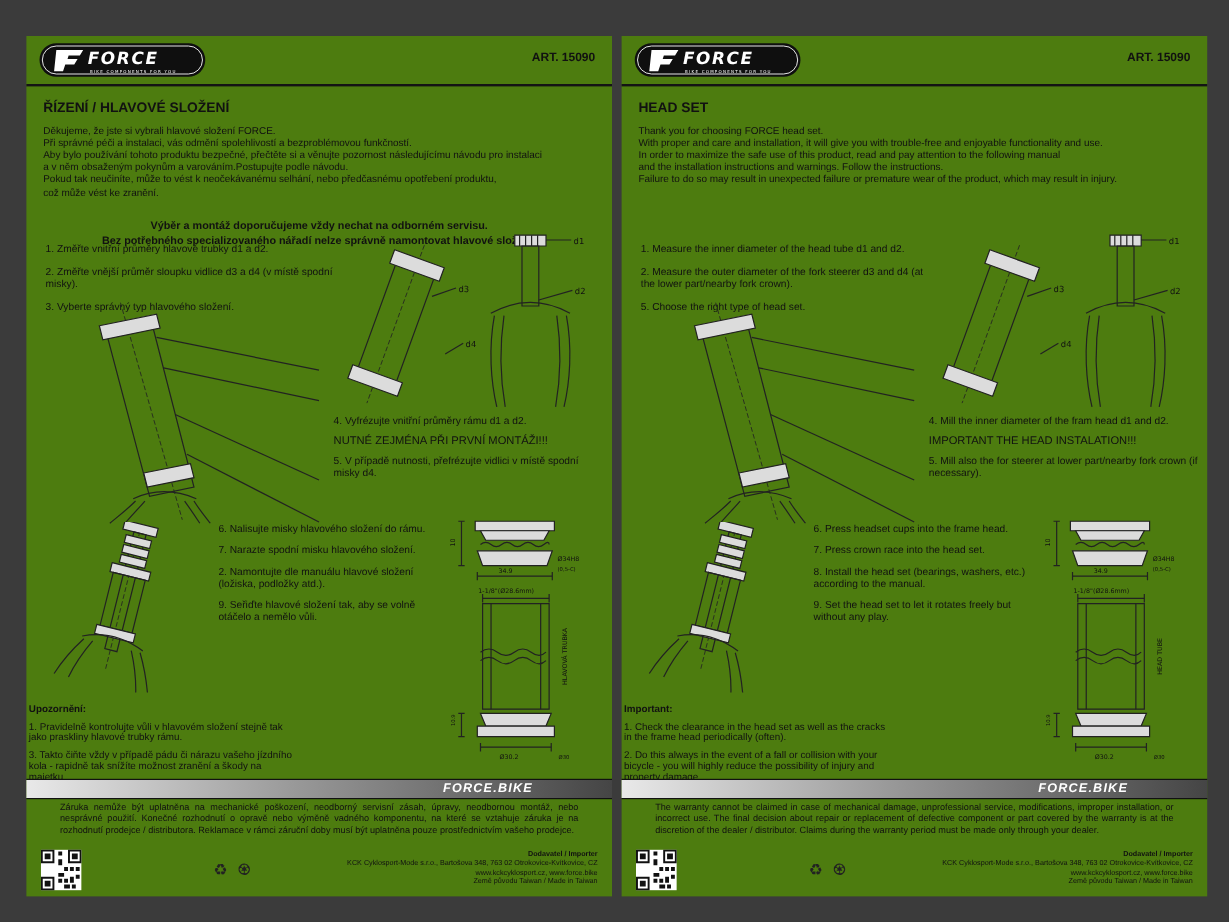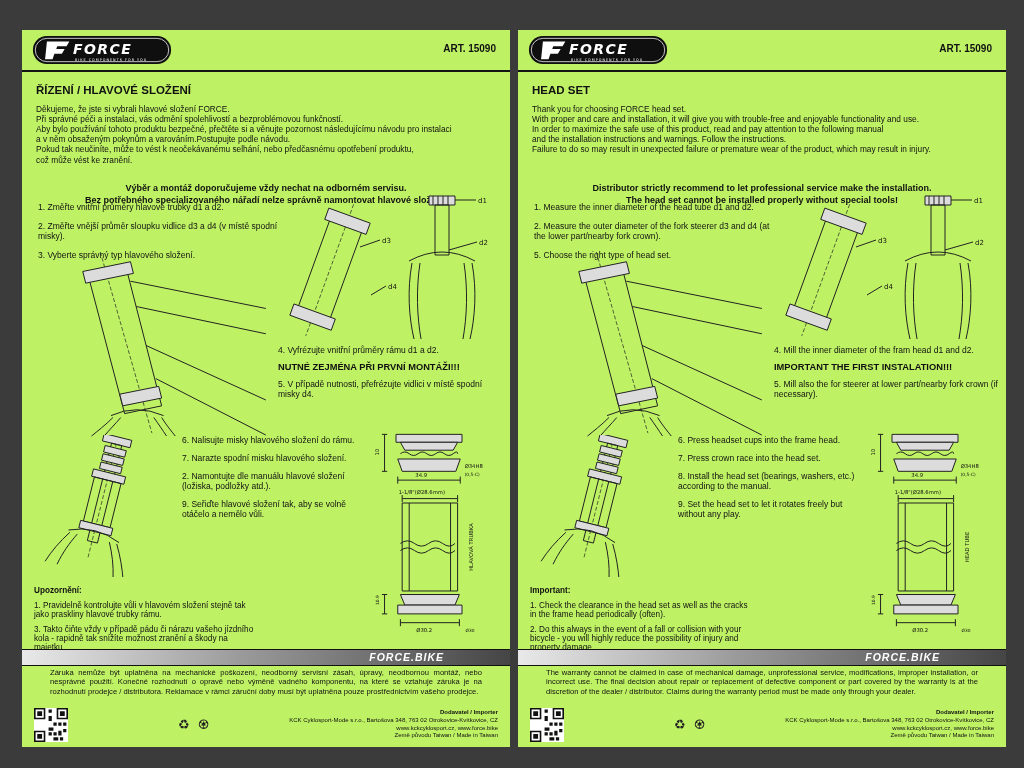--- a/index.html
+++ b/index.html
@@ -6,46 +6,46 @@
   body {
     width:1024px; height:768px; overflow:hidden;
     background:#3b3b3b;
     font-family:"Liberation Sans", sans-serif;
     color:#111;
   }
   .stage { position:relative; width:1024px; height:768px; }
 
   .page {
     position:absolute; top:30px; width:488px; height:717px;
-    background:#bef264; color:#111;
+    background:#4d7c0f; color:#111;
   }
   #pgL { left:22px; }
   #pgR { left:518px; }
 
   .hdr { position:absolute; top:0; left:0; right:0; height:40px; border-bottom:2.5px solid #141414; }
   .logo { position:absolute; left:10px; top:5px; width:140px; height:30px; }
   .logo .oval { fill:#0f0f0f; }
   .logo .ring { fill:none; stroke:#fff; stroke-width:0.8; }
   .logo .wordmark { font-family:"DejaVu Sans", sans-serif; font-style:italic; font-weight:bold; font-size:15px; fill:#fff; letter-spacing:1.5px; }
   .logo .tagline  { font-family:"DejaVu Sans", sans-serif; font-size:3.6px; fill:#fff; letter-spacing:1.1px; }
   .artno { position:absolute; right:14px; top:13px; font-weight:bold; font-size:10px; }
 
   .title { position:absolute; left:14px; top:54px; margin:0; font-size:11.5px; font-weight:bold; }
   .intro { position:absolute; left:14px; top:74px; width:462px; margin:0; font-size:8.3px; line-height:1.22; white-space:pre-line; }
   .notice { position:absolute; left:0; right:0; top:140px; margin:12px; text-align:center; font-weight:bold; font-size:9px; line-height:1.35; white-space:pre-line; }
 
   .s123 { position:absolute; left:16px; top:172px; width:240px; font-size:8.5px; }
   .s123 p { margin:0 0 9px; }
   .step45 { position:absolute; left:256px; top:315px; width:226px; font-size:8.5px; }
   .step45 p { margin:0 0 7px; }
-  .bold-note { font-weight:bold; font-size:9.3px; }
+  .bold-note { font-weight:normal; font-size:9.3px; }
   .s69 { position:absolute; left:160px; top:405px; width:188px; font-size:8.5px; }
   .s69 p { margin:0 0 8px; }
 
-  .warnblk { position:absolute; left:12px; top:556px; width:220px; font-size:8.2px; }
+  .warnblk { position:absolute; left:2px; top:556px; width:220px; font-size:8.2px; }
   .warnblk p { margin:0 0 6px; }
   .warn-title { font-weight:bold; }
   .warranty { position:absolute; left:12px; right:12px; top:622px; margin:16px; font-size:7.6px; line-height:1.25; text-align:justify; }
 
   .fbar { position:absolute; left:0; right:0; top:619px; height:15px;
           background:linear-gradient(90deg,#e9e9e9,#9a9a9a 45%,#454545);
           border-top:1px solid #111; border-bottom:1px solid #111; }
   .fbar span { position:absolute; right:66px; top:1px; color:#fff; font-weight:bold; font-style:italic; font-size:10.5px; letter-spacing:1px; }
 
   .pfooter { position:absolute; left:0; right:0; top:672px; bottom:0;
@@ -263,22 +263,20 @@
       </svg>
       <div class="artno">ART. 15090</div>
     </header>
 
     <h1 class="title">HEAD SET</h1>
     <p class="intro">Thank you for choosing FORCE head set.
 With proper and care and installation, it will give you with trouble-free and enjoyable functionality and use.
 In order to maximize the safe use of this product, read and pay attention to the following manual
 and the installation instructions and warnings. Follow the instructions.
 Failure to do so may result in unexpected failure or premature wear of the product, which may result in injury.</p>
-    <p class="notice">Distributor strictly recommend to let professional service make the installation.
-The head set cannot be installed properly without special tools!</p>
 
     <div class="s123">
       <p>1. Measure the inner diameter of the head tube d1 and d2.</p>
       <p>2. Measure the outer diameter of the fork steerer d3 and d4 (at the lower part/nearby fork crown).</p>
       <p>5. Choose the right type of head set.</p>
     </div>
 
     <svg class="dg dg-a" viewBox="0 0 225 150">
       <g transform="rotate(20 55 80)">
         <line class="cl" x1="55" y1="8" x2="55" y2="148"></line>
@@ -320,21 +318,21 @@
       <line x1="130" y1="130" x2="243" y2="188"></line>
       <path d="M84,168 Q110,156 138,168"></path>
       <path d="M86,170 C78,178 70,184 64,189"></path>
       <path d="M94,170 C88,177 82,183 77,189"></path>
       <path d="M136,170 C141,178 146,184 150,189"></path>
       <path d="M128,170 C133,177 137,183 141,189"></path>
     </svg>
 
     <div class="step45">
       <p>4. Mill the inner diameter of the fram head d1 and d2.</p>
-      <p class="bold-note">IMPORTANT THE FIRST INSTALATION!!!</p>
+      <p class="bold-note">IMPORTANT THE HEAD INSTALATION!!!</p>
       <p>5. Mill also the for steerer at lower part/nearby fork crown (if necessary).</p>
     </div>
 
     <div class="s69">
       <p>6. Press headset cups into the frame head.</p>
       <p>7. Press crown race into the head set.</p>
       <p>8. Install the head set (bearings, washers, etc.) according to the manual.</p>
       <p>9. Set the head set to let it rotates freely but without any play.</p>
     </div>
 

